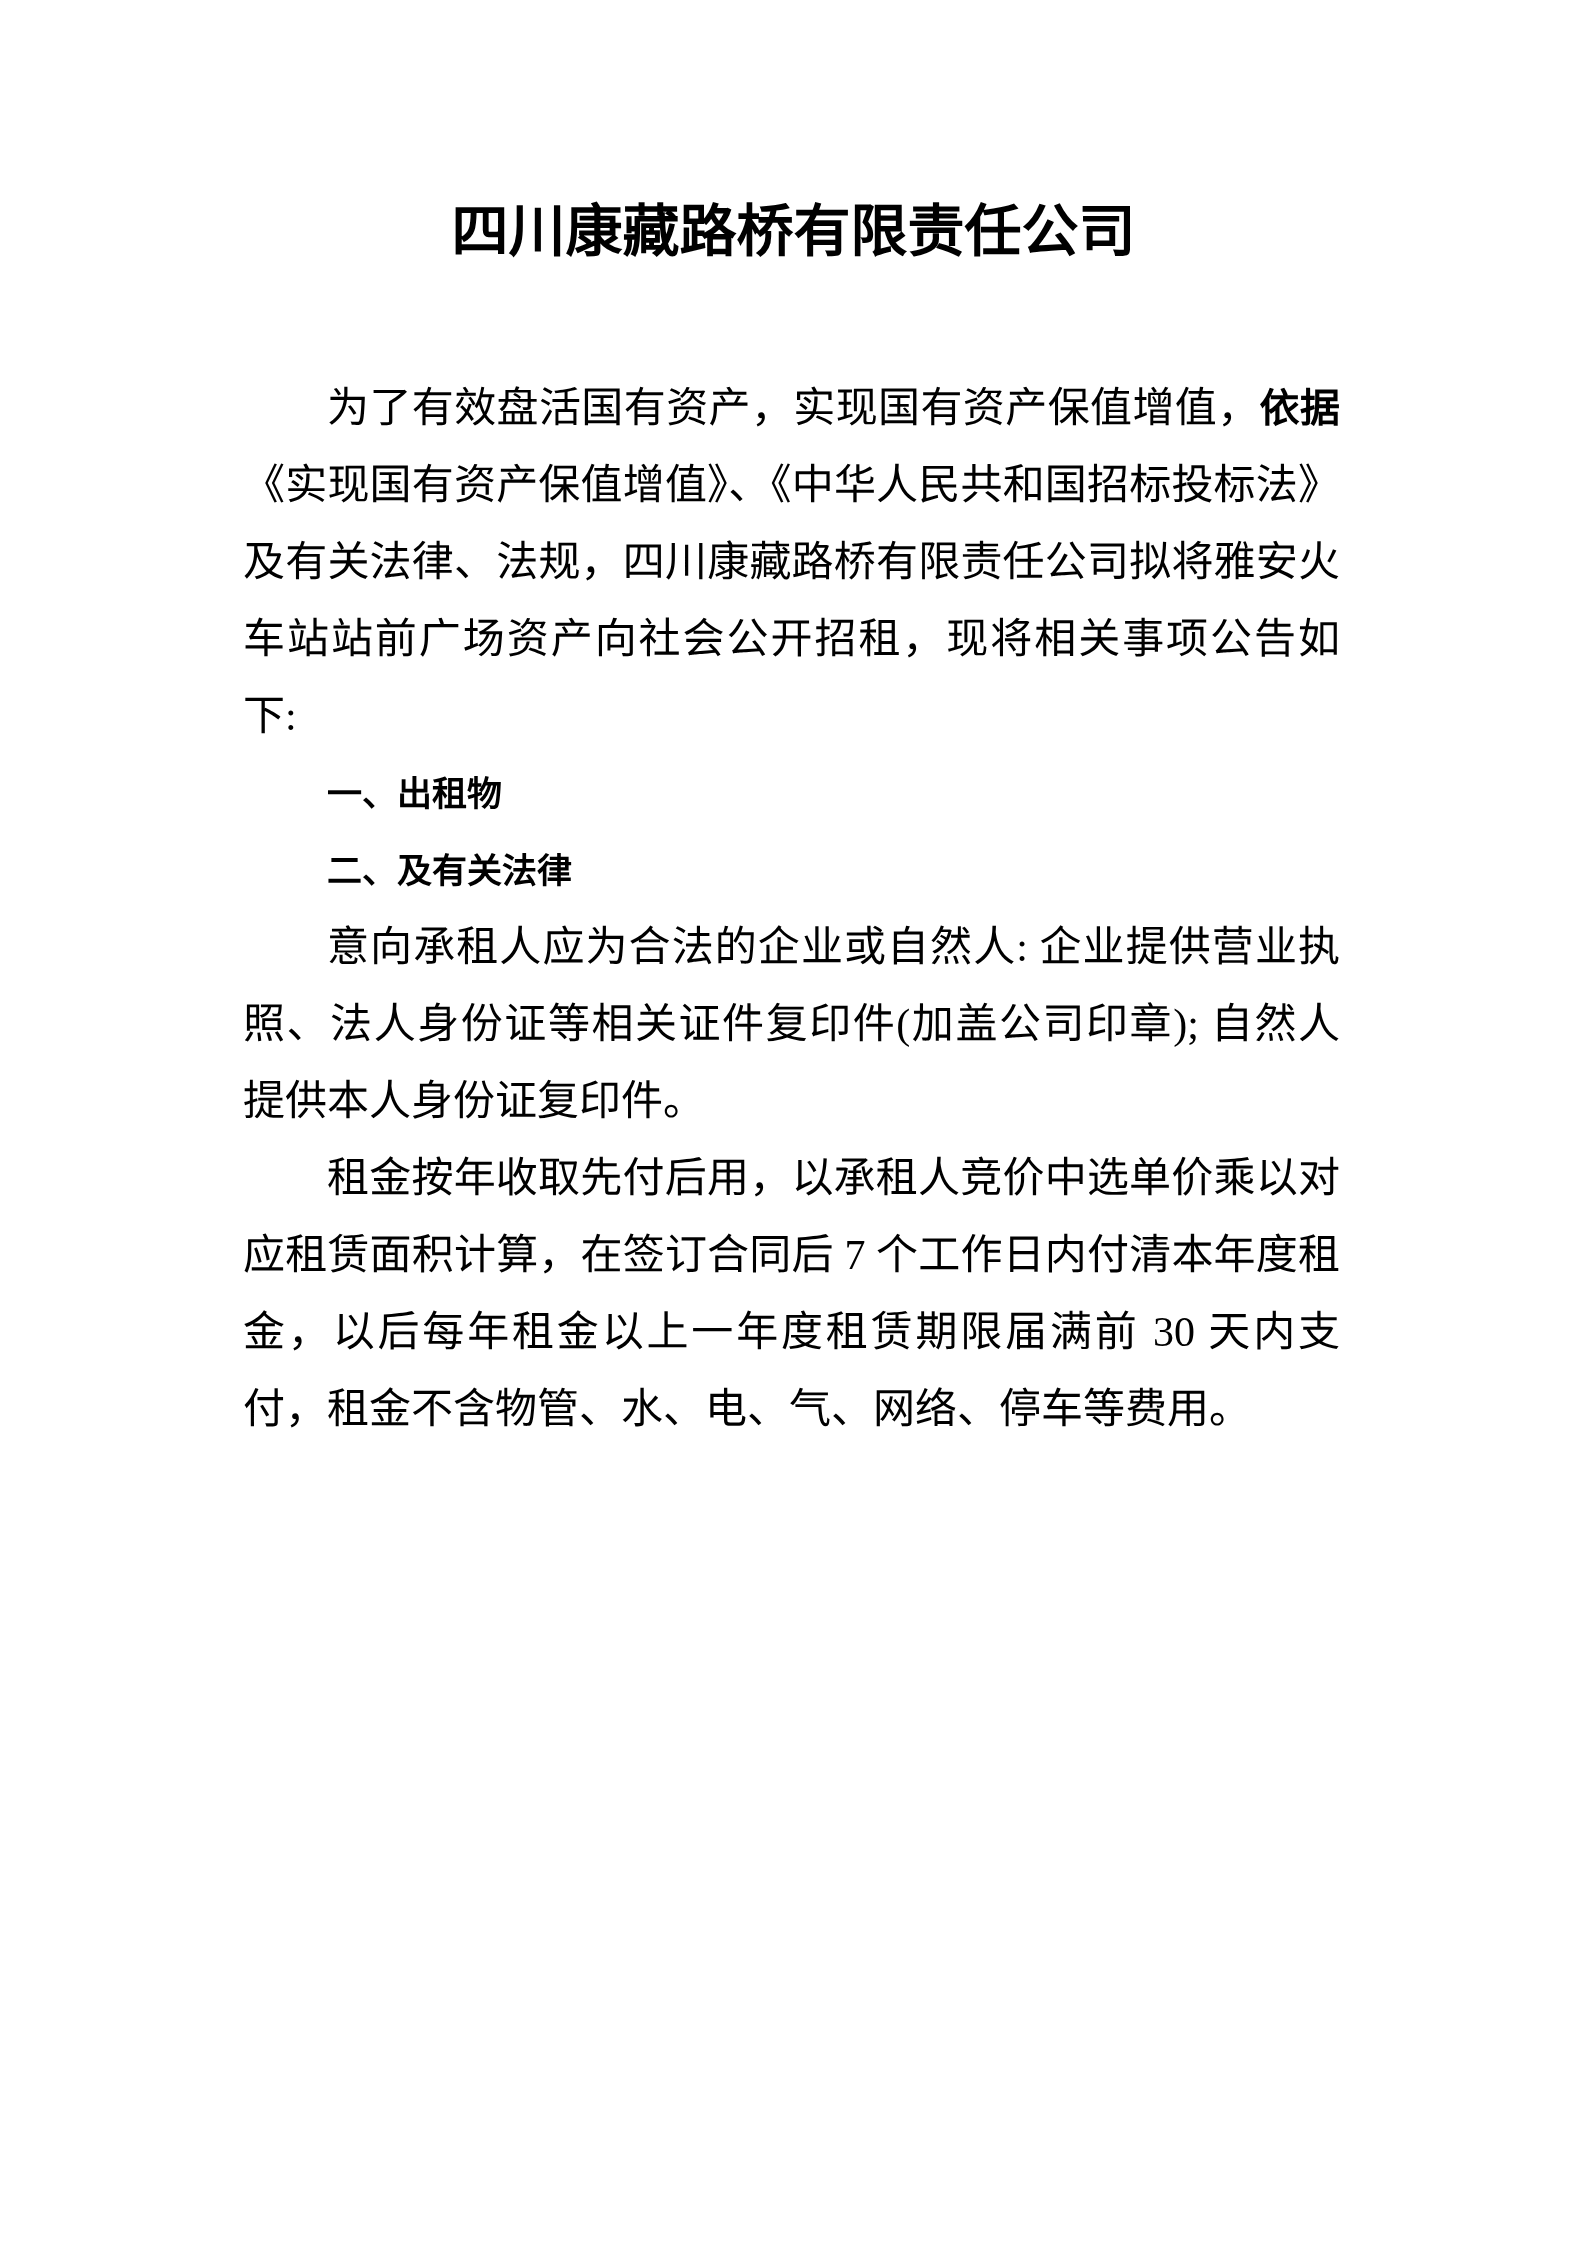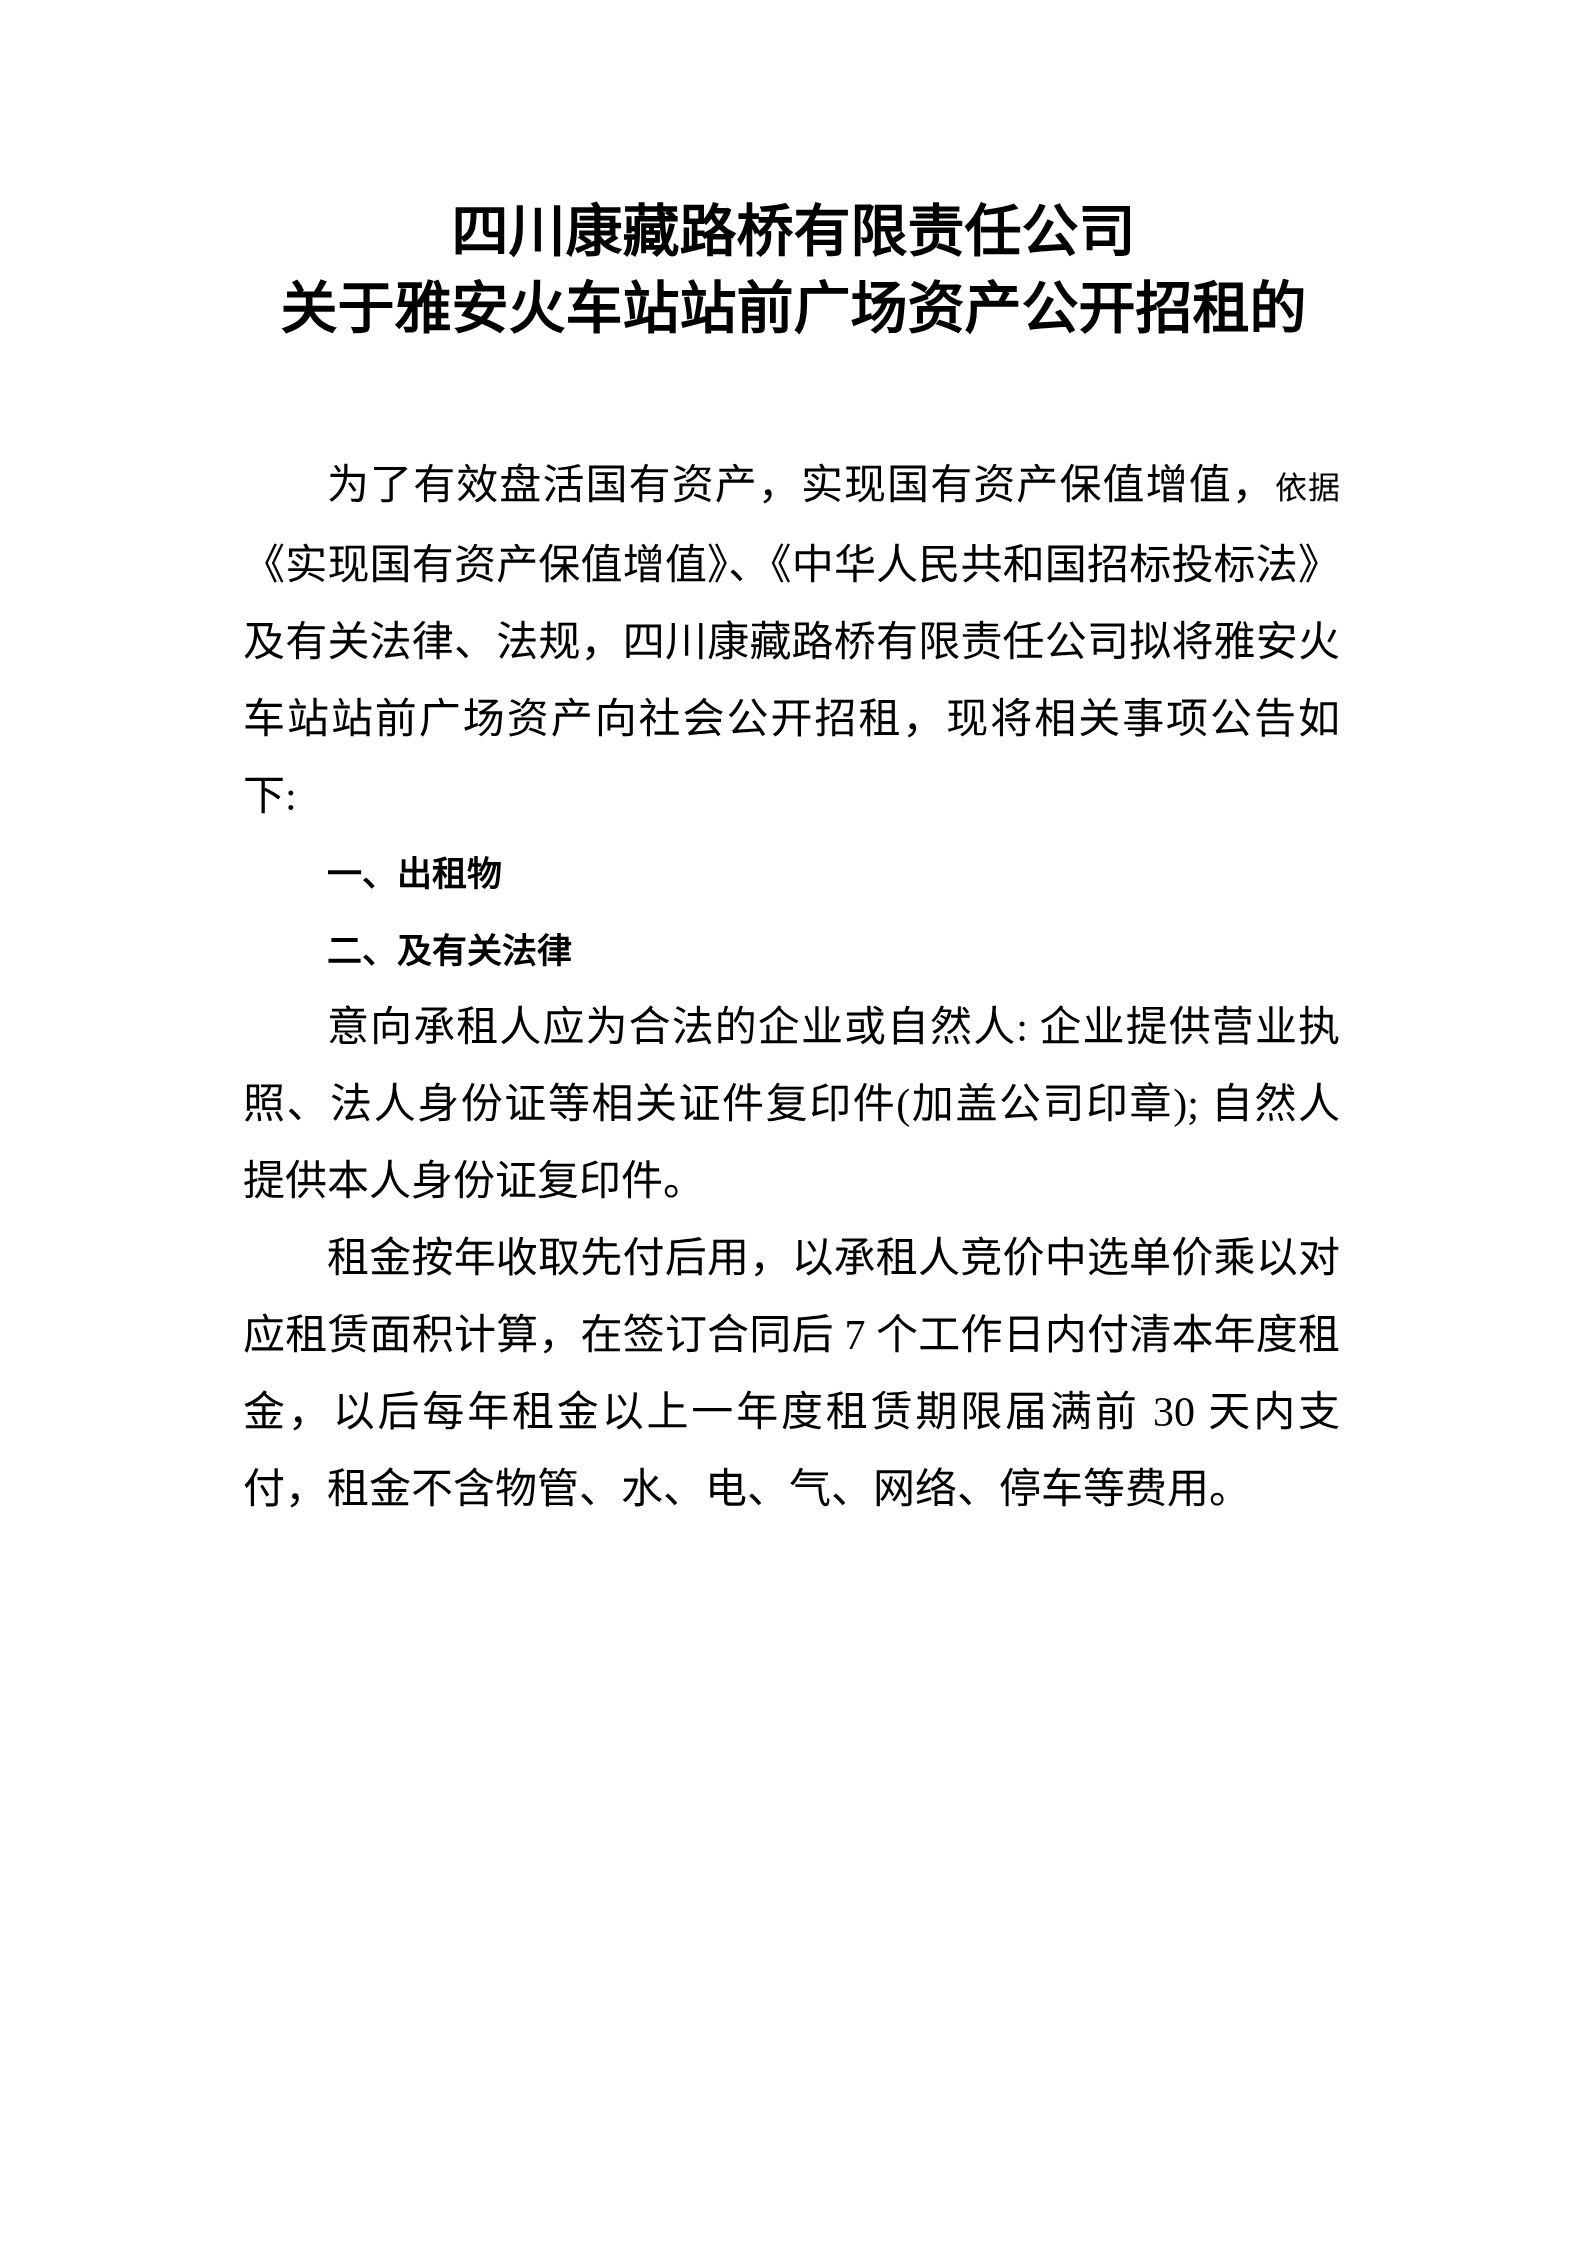--- a/index.html
+++ b/index.html
@@ -42,31 +42,31 @@
   .sec-heading {
     margin: 0;
     font-family: "Liberation Sans", "DejaVu Sans", sans-serif;
     font-weight: bold;
     font-size: 35px;
     line-height: 77px;
     color: #000000;
     text-indent: 84px;
   }
   .small-inline {
-    font-size: 32px; 
+    font-size: 40px; 
+    font-weight: bold;
   }
 </style>
 </head>
 <body>
 
 <div class="page">
 
   <div class="title-block">
     <div>四川康藏路桥有限责任公司</div>
-    <div>关于雅安火车站站前广场资产公开招租的</div>
   </div>
 
   <div class="content">
 
     <p class="body-para"><span>为了有效盘活国有资产，实现国有资产保值增值，</span><span class="small-inline">依据</span><span>《实现国有资产保值增值》、《中华人民共和国招标投标法》及有关法律、法规，四川康藏路桥有限责任公司拟将雅安火车站站前广场资产向社会公开招租，现将相关事项公告如下:</span></p>
 
     <h2 class="sec-heading">一、出租物</h2>
 
     <h2 class="sec-heading">二、及有关法律</h2>
     <p class="body-para">意向承租人应为合法的企业或自然人: 企业提供营业执照、法人身份证等相关证件复印件(加盖公司印章); 自然人提供本人身份证复印件。</p>

